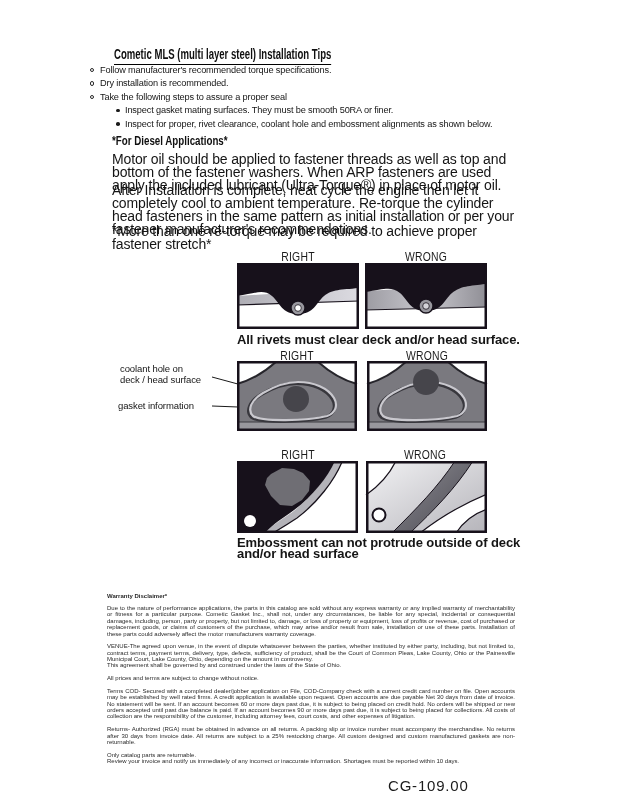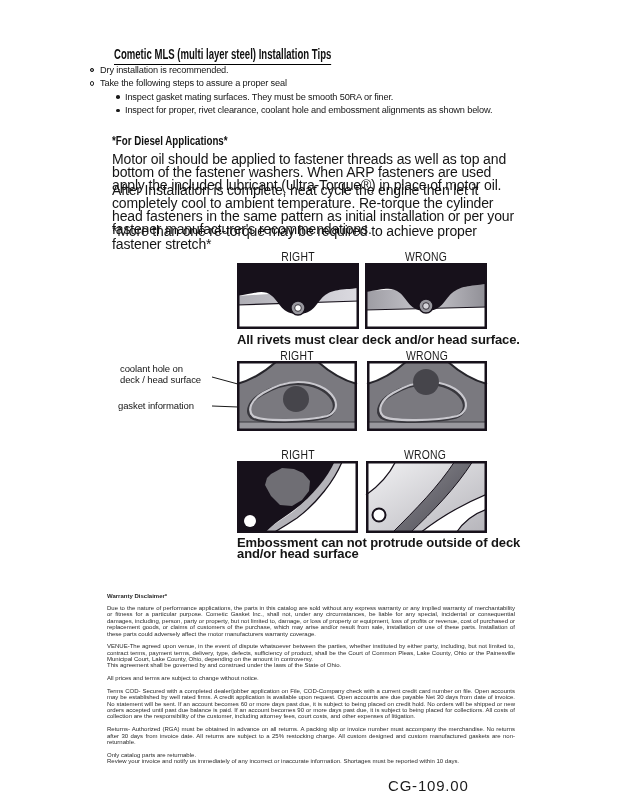--- a/index.html
+++ b/index.html
@@ -47,20 +47,21 @@
 </head>
 <body>
 
 <div id="page">
 
   <div class="abs title">Cometic MLS (multi layer steel) Installation Tips</div>
 
   <div class="abs bullets">
     <div class="b-item">
       <span class="dot"></span>
+      <span>Follow manufacturer's recommended torque specifications.</span>
     </div>
     <div class="b-item">
       <span class="dot"></span>
       <span>Dry installation is recommended.</span>
     </div>
     <div class="b-item">
       <span class="dot"></span>
       <span>Take the following steps to assure a proper seal</span>
     </div>
     <div class="sb-item">

